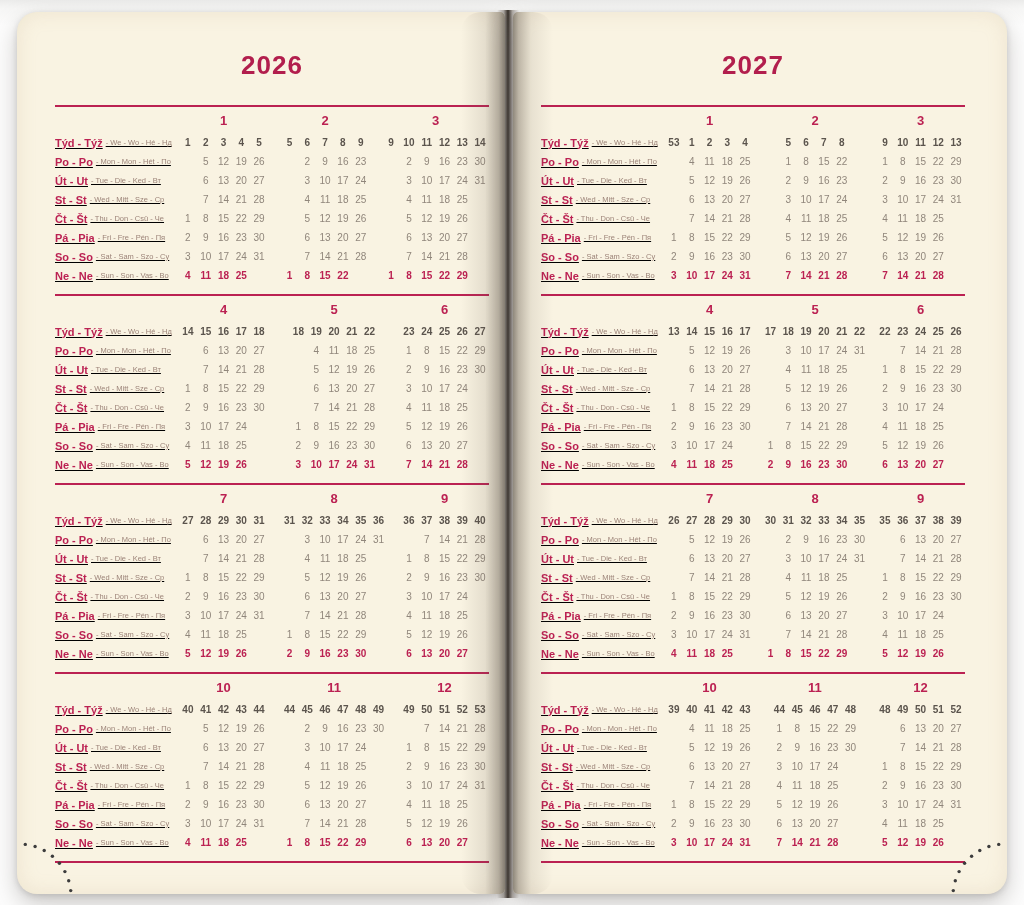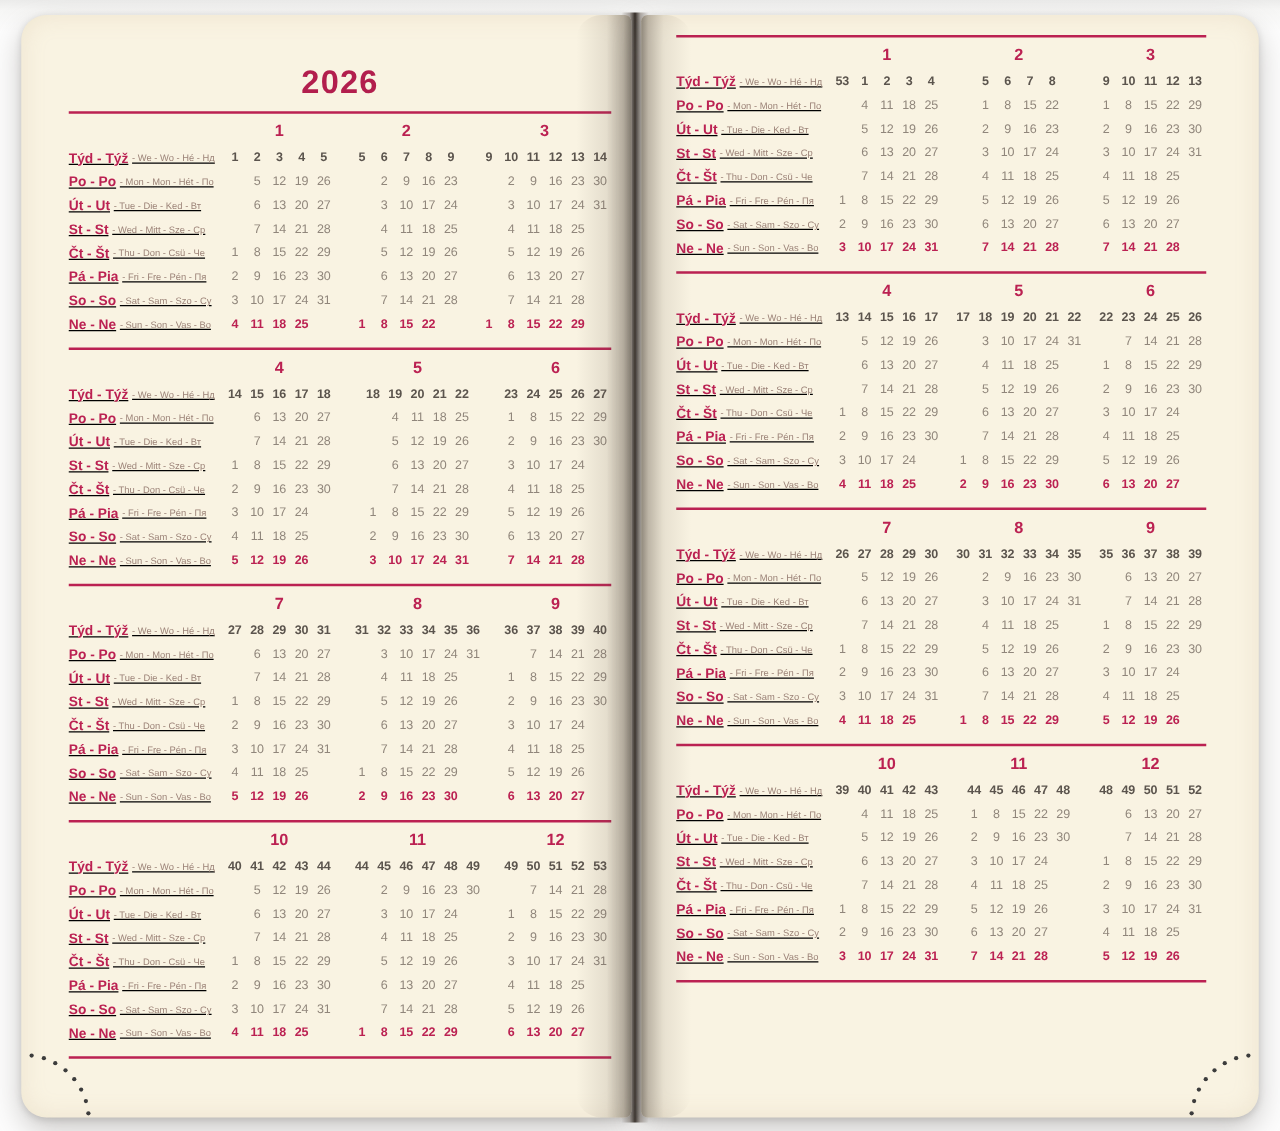--- a/index.html
+++ b/index.html
@@ -16,21 +16,21 @@
     background:linear-gradient(to right,rgba(90,78,68,0) 0%,rgba(90,78,68,.45) 30%,#332c26 50%,rgba(90,78,68,.45) 70%,rgba(90,78,68,0) 100%);}
   .page{position:absolute;top:12px;height:882px;background:var(--page-bg);
     box-shadow:0 10px 24px rgba(110,104,96,.35),0 2px 6px rgba(0,0,0,.14),inset 0 0 20px rgba(187,160,120,.18);}
   .page.left{left:17px;width:488px;border-radius:20px 5px 5px 20px;padding:16px 16px 0 38px;}
   .page.right{left:513px;width:494px;border-radius:5px 20px 20px 5px;padding:16px 42px 0 28px;}
   .page.left::after{content:"";position:absolute;top:0;right:0;bottom:0;width:44px;border-radius:inherit;
     background:linear-gradient(to right,rgba(105,92,80,0),rgba(105,92,80,.14) 55%,rgba(70,60,52,.36) 86%,rgba(45,38,32,.55));pointer-events:none;}
   .page.right::after{content:"";position:absolute;top:0;left:0;bottom:0;width:40px;border-radius:inherit;
     background:linear-gradient(to left,rgba(105,92,80,0),rgba(105,92,80,.12) 55%,rgba(70,60,52,.32) 86%,rgba(45,38,32,.5));pointer-events:none;}
   .year{text-align:center;font-size:26px;line-height:30px;font-weight:700;letter-spacing:1px;
-    color:var(--title);margin:22px 0 9px;}
+    color:var(--title);margin:22px 0 25px;}
   .quarter{border-top:2px solid var(--accent);padding-bottom:9px;}
   .quarter:last-child{border-bottom:2px solid var(--accent);}
   .q-body{display:flex;}
   .labels{width:124px;flex:0 0 124px;text-decoration:underline;}
   .lbl-head{height:26px;}
   .lbl-row{height:19px;display:flex;align-items:center;white-space:nowrap;}
   .lbl-main{font-weight:700;font-size:11px;color:var(--accent);}
   .lbl-rest{font-size:7.5px;color:var(--label-rest);margin-left:3px;}
   .months{flex:1;display:flex;justify-content:space-between;}
   .m-num{height:26px;line-height:28px;text-align:center;font-size:13px;font-weight:700;color:var(--accent);}
@@ -787,20 +787,21 @@
         <circle cx="47.9" cy="47.6" r="1.7" fill="#3c3c3c"></circle>
         <circle cx="42.4" cy="39.3" r="1.7" fill="#3c3c3c"></circle>
         <circle cx="35.4" cy="32.2" r="1.7" fill="#3c3c3c"></circle>
         <circle cx="27.2" cy="26.5" r="1.7" fill="#3c3c3c"></circle>
         <circle cx="18.1" cy="22.5" r="1.7" fill="#3c3c3c"></circle>
         <circle cx="8.3" cy="20.4" r="1.7" fill="#3c3c3c"></circle>
       </svg>
   </div>
 
   <div class="page right">
+    <div class="year">2027</div>
     <div class="quarters">
         <div class="quarter">
           <div class="q-body">
             <div class="labels">
               <div class="lbl-head"></div>
               <div class="lbl-row">
                 <span class="lbl-main">Týd - Týž</span>
                 <span class="lbl-rest">- We - Wo - Hé - Нд</span>
               </div>
               <div class="lbl-row">

